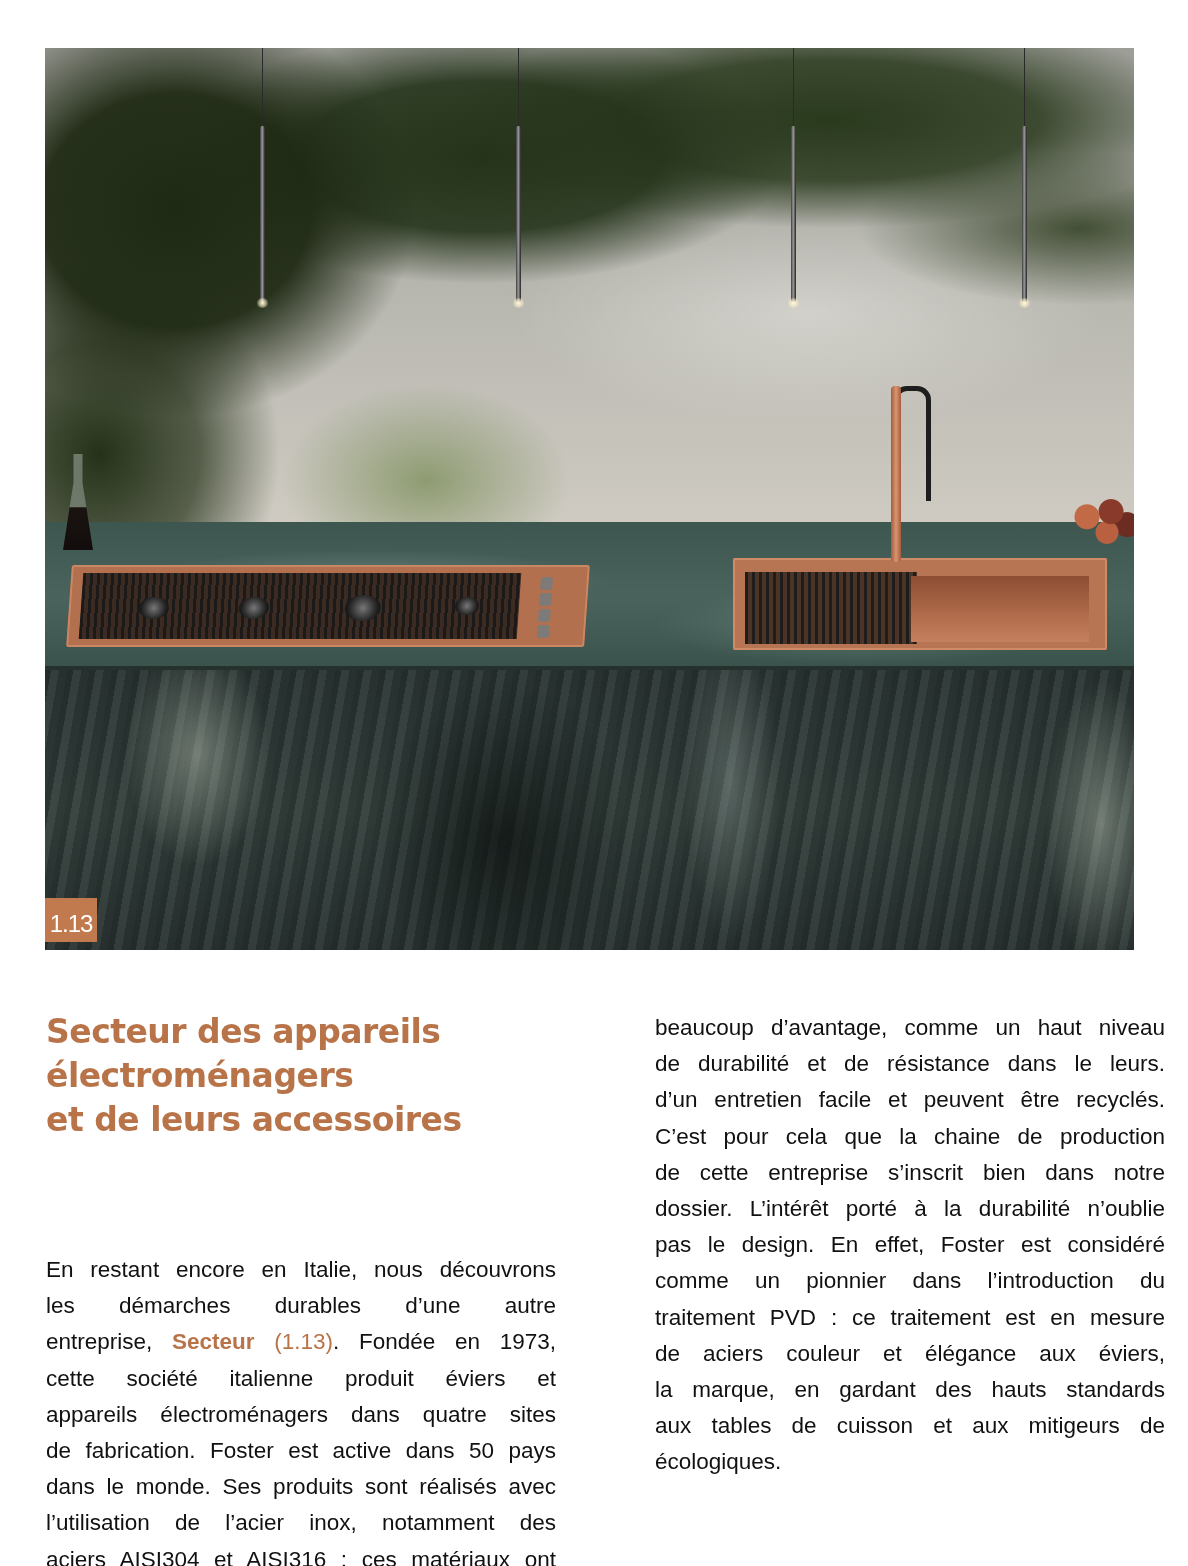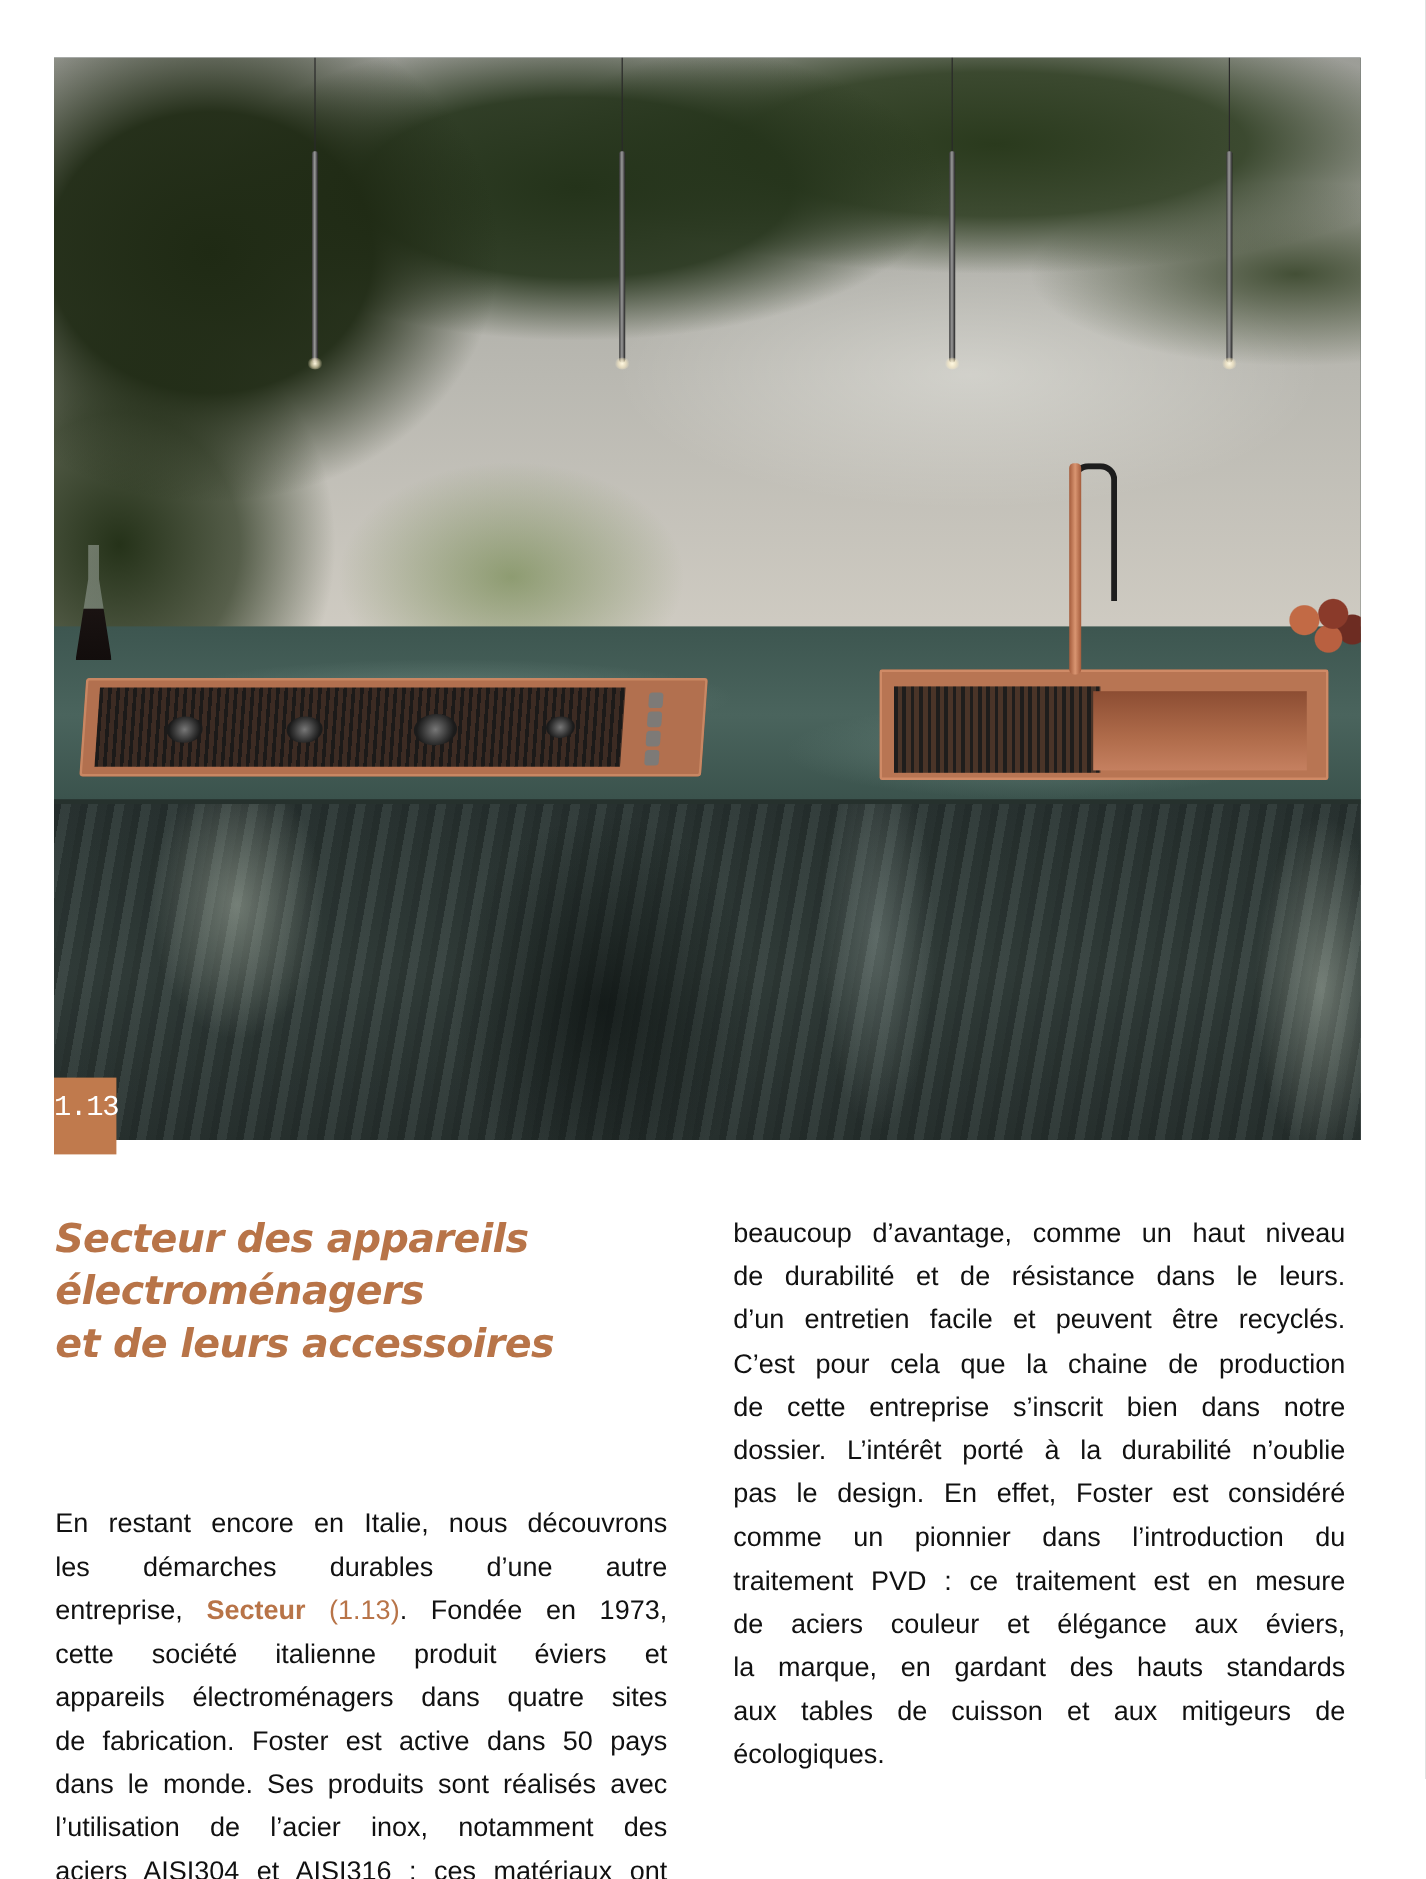--- a/index.html
+++ b/index.html
@@ -53,29 +53,29 @@
   .sink .drainer { position:absolute; left:12px; top:14px; width:172px; height:72px; background:repeating-linear-gradient(90deg,#1f1d1c 0 3px,#4a3428 3px 7px); }
   .sink .basin { position:absolute; left:178px; top:18px; width:178px; height:66px; background:linear-gradient(180deg,#8c4d33,#b06c4b 60%,#c58060); }
   .tap { position:absolute; left:846px; top:338px; width:10px; height:176px; background:linear-gradient(90deg,#a45c3c,#d99571,#a45c3c); border-radius:4px; }
   .tap-hose { position:absolute; left:848px; top:338px; width:28px; height:110px; border:5px solid #1d1d1d; border-bottom:none; border-radius:14px 14px 0 0; }
 
   
   .bottle { position:absolute; left:18px; top:406px; width:30px; height:96px; background:linear-gradient(180deg, rgba(230,235,235,0.35) 0%, rgba(200,210,210,0.35) 55%, #1a1312 56%, #120d0c 100%); clip-path:polygon(35% 0,65% 0,65% 30%,100% 100%,0 100%,35% 30%); }
   .fruit-bowl { position:absolute; left:1018px; top:448px; width:80px; height:52px; border-radius:50% 0 0 50%;
     background:radial-gradient(circle at 30% 40%, #c26a45 0 12px, rgba(0,0,0,0) 13px), radial-gradient(circle at 60% 30%, #8a3a2a 0 12px, rgba(0,0,0,0) 13px), radial-gradient(circle at 55% 70%, #b96040 0 11px, rgba(0,0,0,0) 12px), radial-gradient(circle at 80% 55%, #6d2c22 0 12px, rgba(0,0,0,0) 13px); }
 
-  .badge { position:absolute; left:45px; top:898px; width:52px; height:64px; background:#c07a4d; color:#ffffff;
-    font-family:Liberation Mono, monospace; font-size:24px; line-height:52px; text-align:center; letter-spacing:-1px; }
+  .badge { position:absolute; left:45px; top:898px; width:52px; height:44px; background:#c07a4d; color:#ffffff;
+    font-family:Liberation Sans, sans-serif; font-size:24px; line-height:52px; text-align:center; letter-spacing:-1px; }
 
   
   .title { position:absolute; left:46px; top:1010px; width:520px; margin:0; color:#b87448;
-    font-family:"DejaVu Sans", sans-serif; font-weight:bold; font-size:33px; line-height:44px; letter-spacing:-0.5px;font-style:italic; }
+    font-family:"DejaVu Sans", sans-serif; font-weight:bold; font-size:33px; line-height:44px; letter-spacing:-0.5px; }
   .col { position:absolute; width:510px; color:#111111; font-family:"Liberation Sans", sans-serif; font-size:22.5px; line-height:36.2px; text-align:justify; }
   .col-left { left:46px; top:1252px; }
-  .col-right { left:611px; top:1010px; }
+  .col-right { left:655px; top:1010px; }
   .line { display:block; white-space:nowrap; text-align-last:justify; }
   .line.last { text-align-last:left; }
   .accent-bold { color:#b87448; font-weight:bold; }
   .accent-ref { color:#b87448; }
 </style>
 </head>
 <body>
 
 <div class="photo">
   <div class="wall"></div>

